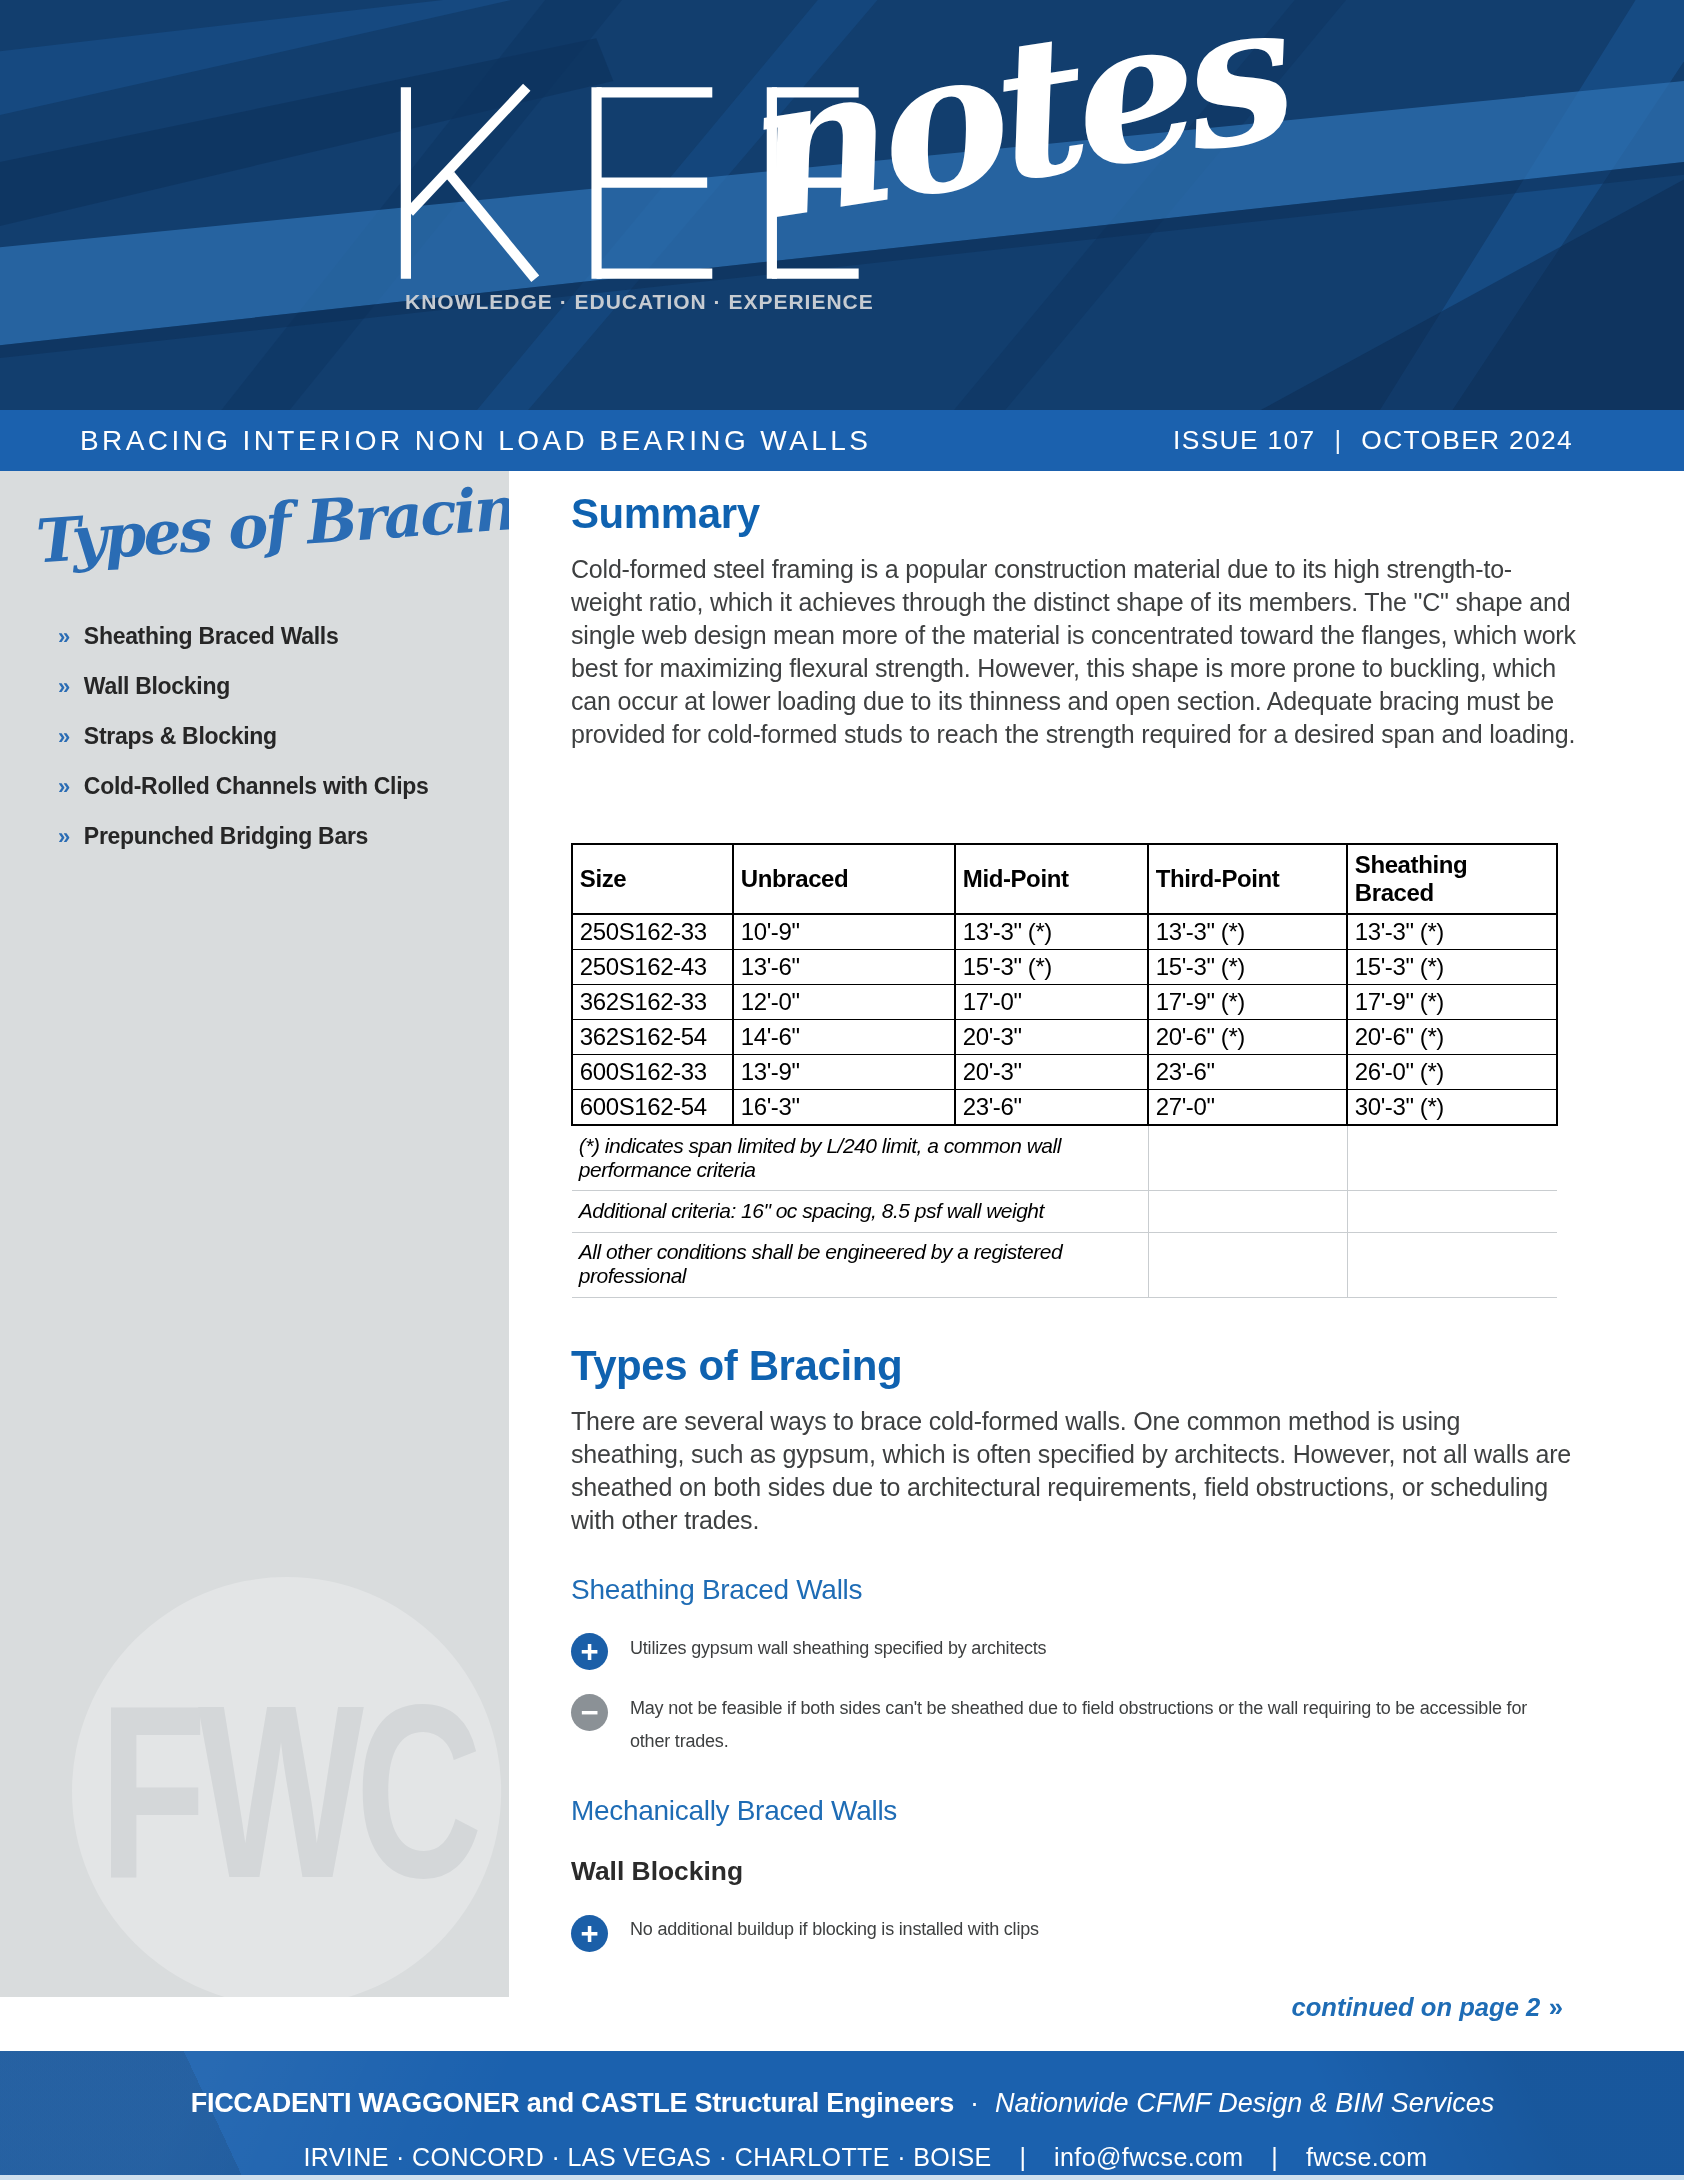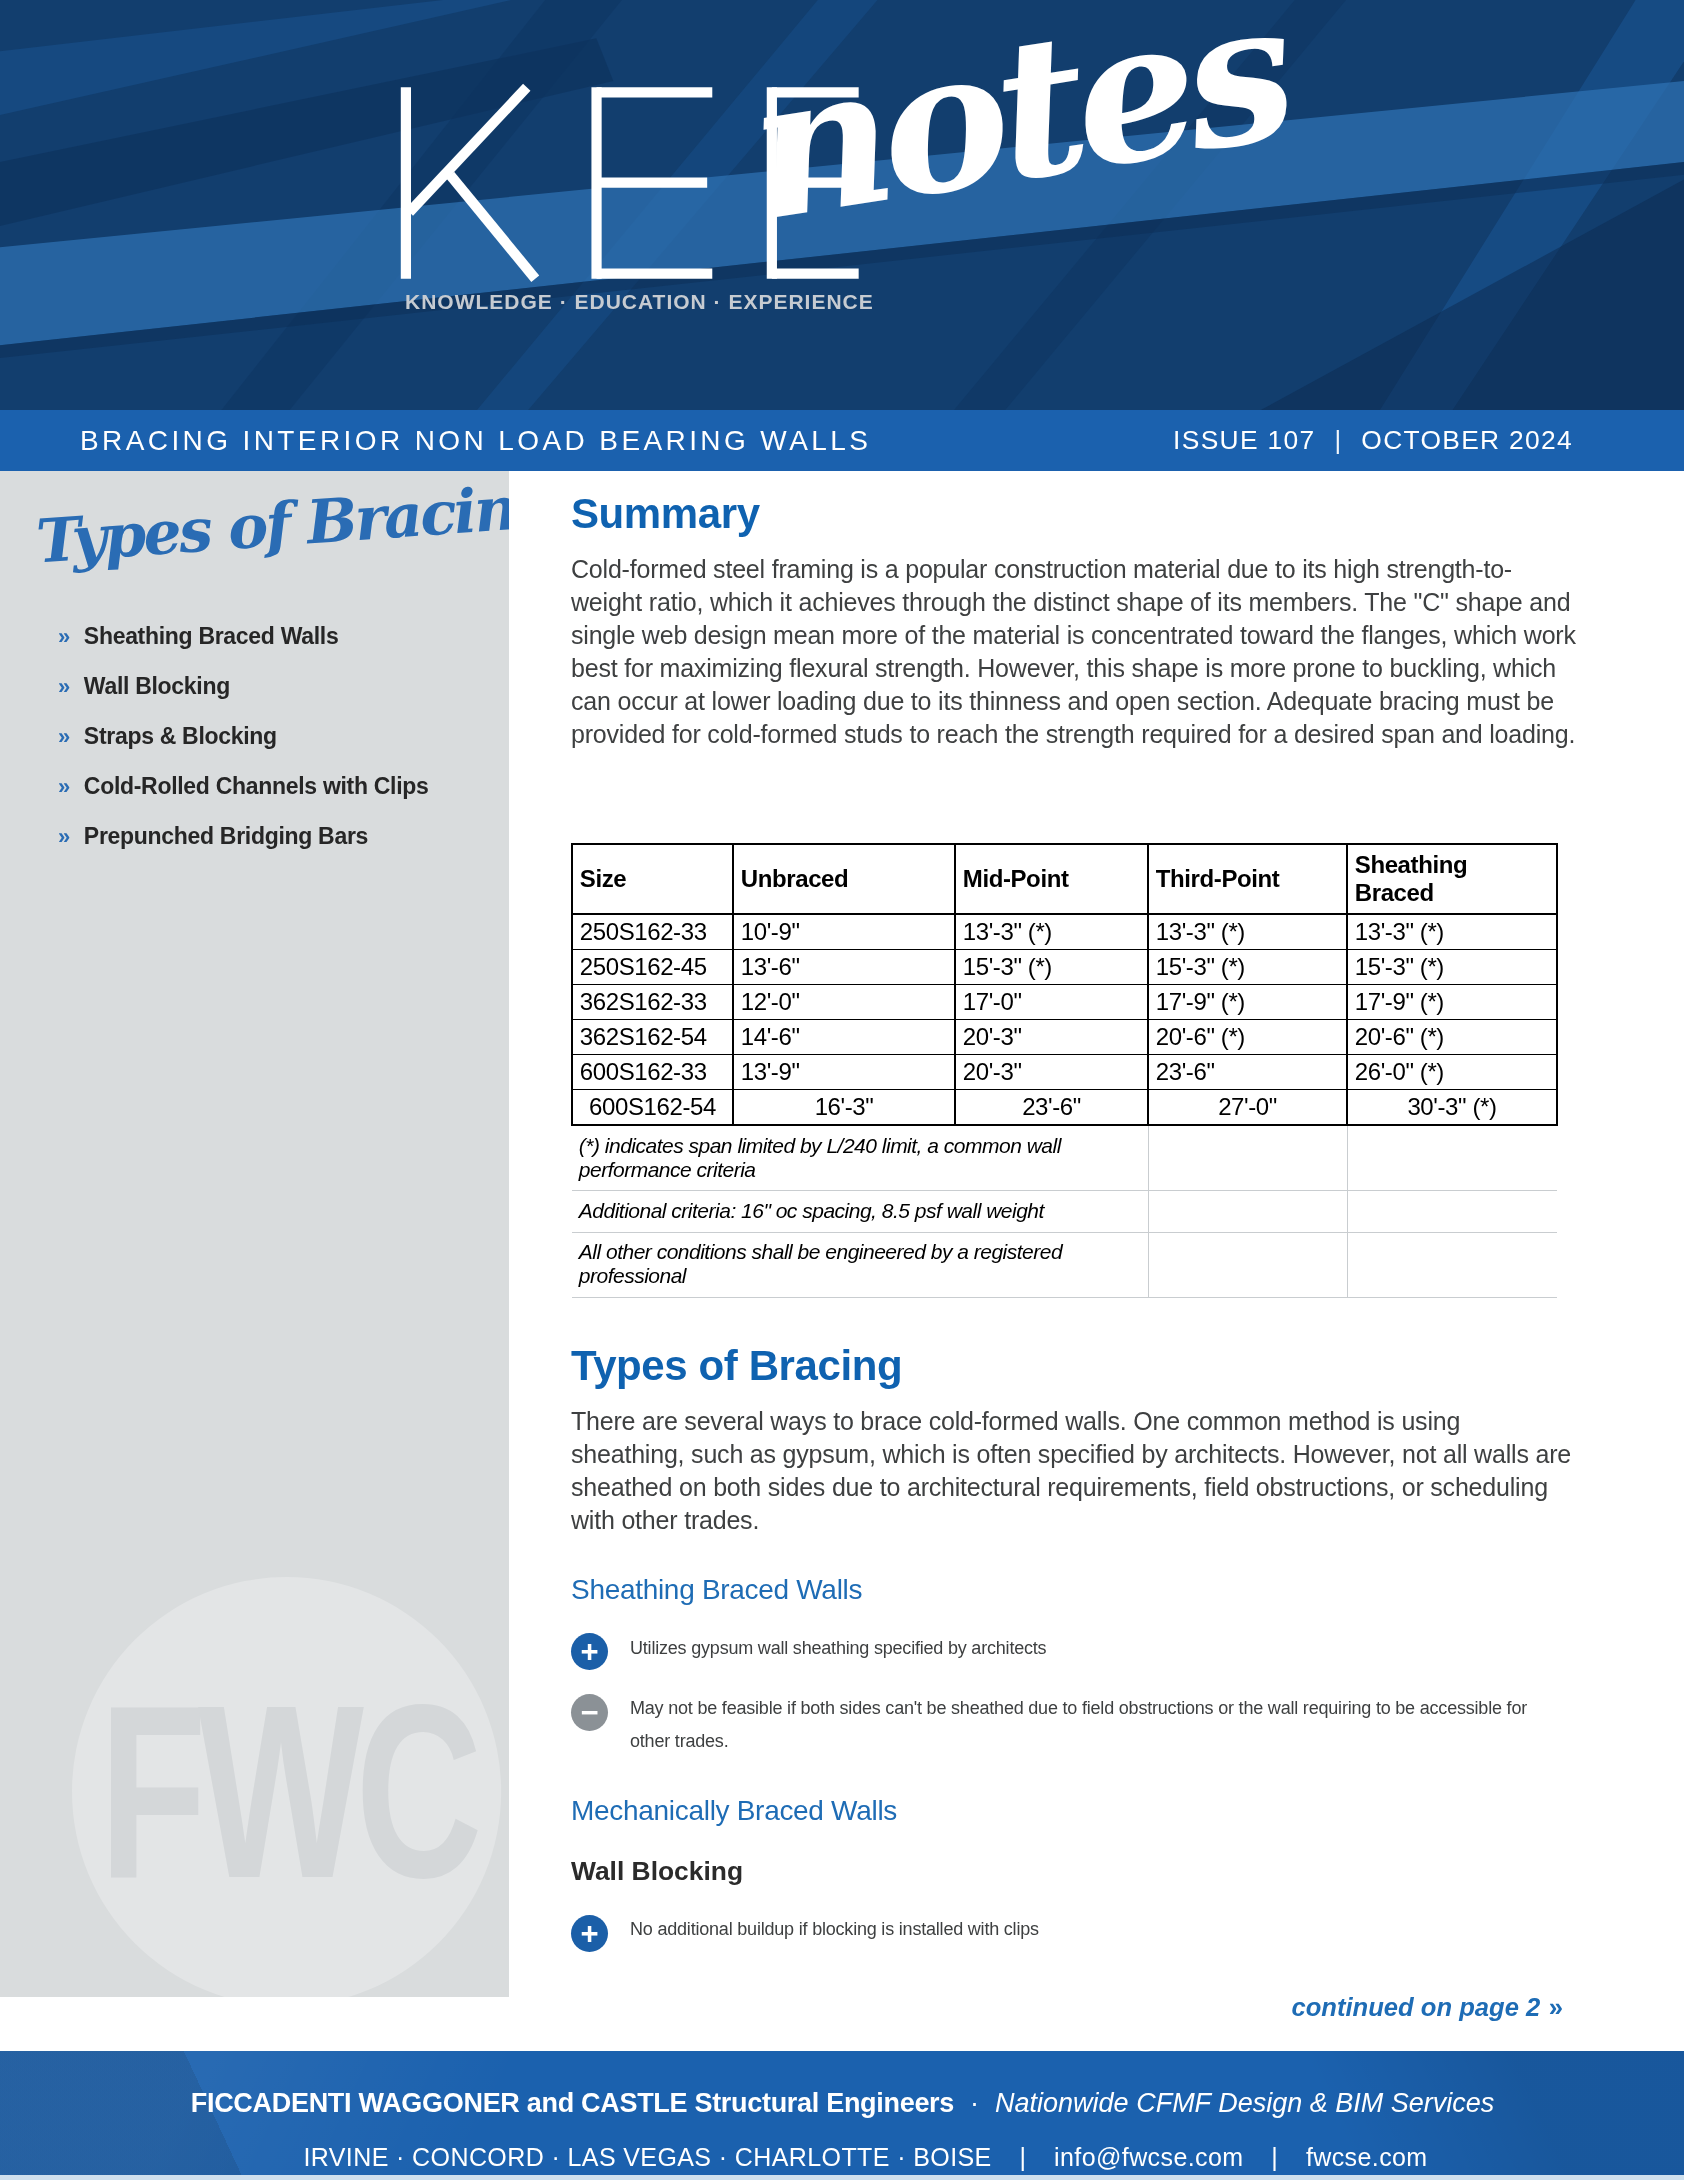--- a/index.html
+++ b/index.html
@@ -75,21 +75,21 @@
   table.span tr.title td span { text-decoration:underline; }
   table.span tr.cols th {
     border:2.6px solid #000; text-align:left; font-size:24px; font-weight:bold;
     padding:6px 6.8px; letter-spacing:-0.4px;
   }
   table.span tbody td {
     border-left:2.6px solid #000; border-right:2.6px solid #000;
     border-top:0.9px solid #000; border-bottom:0.9px solid #000;
     font-size:24px; padding:2.6px 6.8px 3.4px; letter-spacing:-0.4px; color:#000;
   }
-  table.span tbody tr:last-child td { border-bottom:2.6px solid #000;text-align:center; }
+  table.span tbody tr:last-child td { border-bottom:2.6px solid #000; }
   table.span tr.fn td {
     border:none; border-bottom:0.9px solid #c9cdd0;
     font-style:italic; font-size:21px; letter-spacing:-0.5px;
     padding:7.7px 6.8px 8.5px; color:#000;
   }
   table.span tr.fn td.empty { border-left:0.9px solid #c9cdd0; }
 
   h2.types { margin-top:44px; }
   h3.sub {
     margin-top:37px; color:var(--subheading_blue); font-size:28px; font-weight:normal;
@@ -229,21 +229,21 @@
       </thead>
       <tbody>
           <tr>
             <td>250S162-33</td>
             <td>10'-9"</td>
             <td>13'-3" (*)</td>
             <td>13'-3" (*)</td>
             <td>13'-3" (*)</td>
           </tr>
           <tr>
-            <td>250S162-45</td>
+            <td>250S162-43</td>
             <td>13'-6"</td>
             <td>15'-3" (*)</td>
             <td>15'-3" (*)</td>
             <td>15'-3" (*)</td>
           </tr>
           <tr>
             <td>362S162-33</td>
             <td>12'-0"</td>
             <td>17'-0"</td>
             <td>17'-9" (*)</td>

